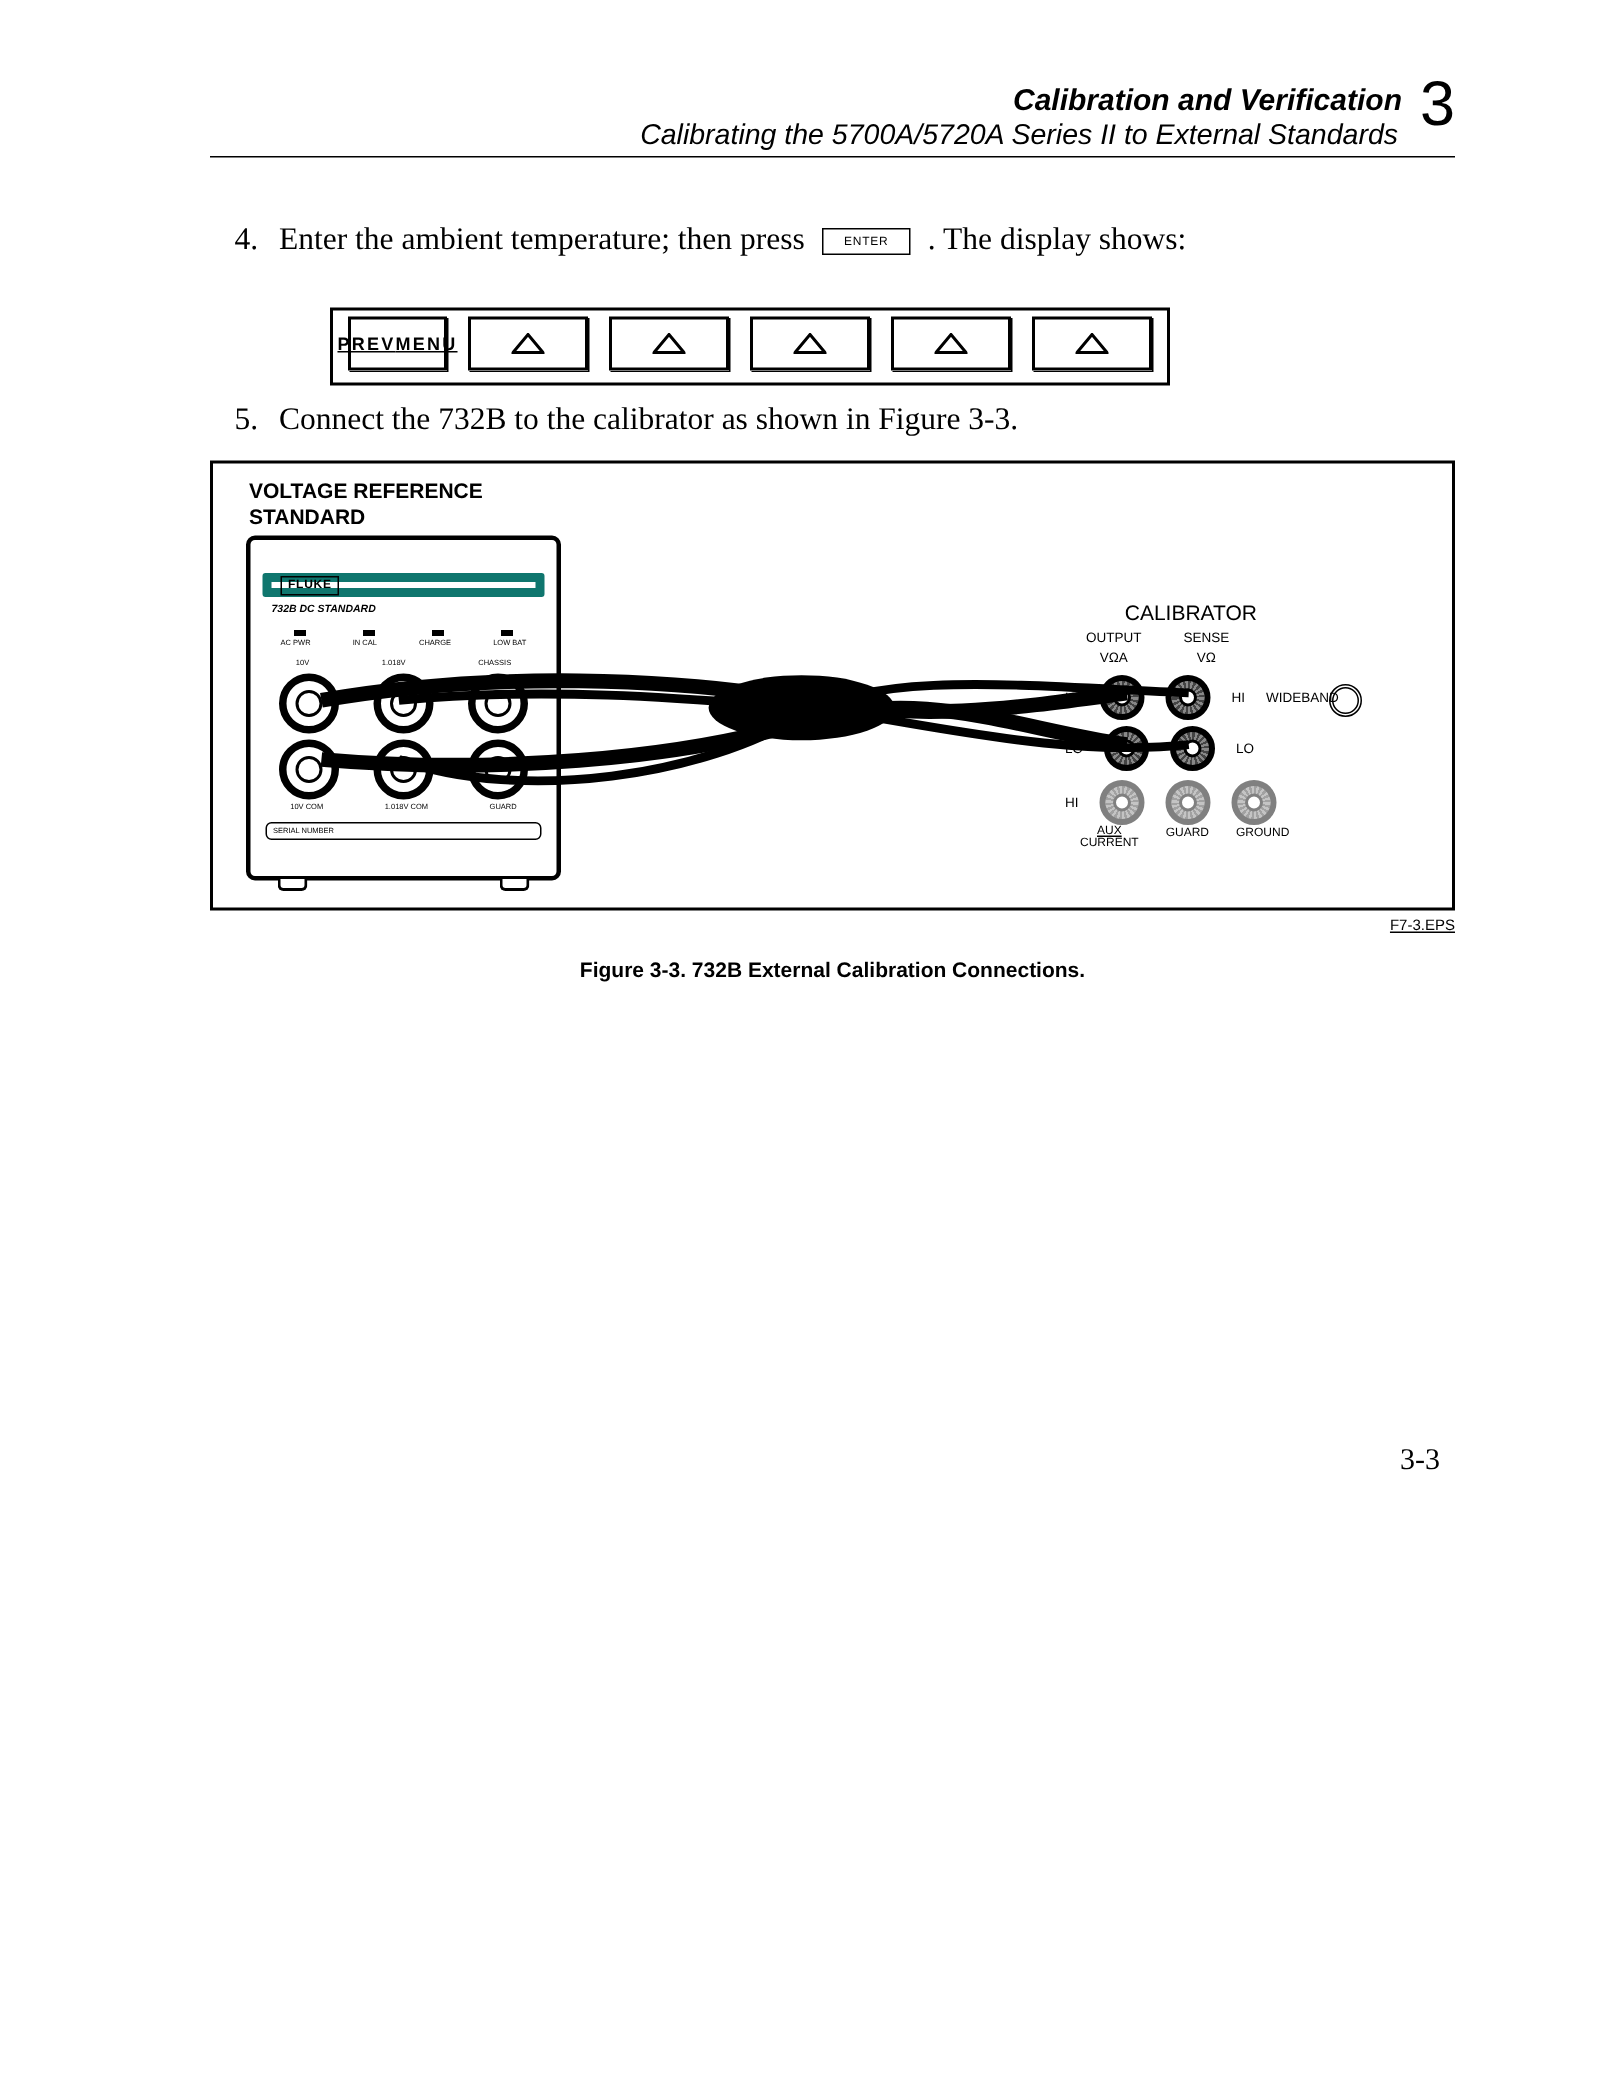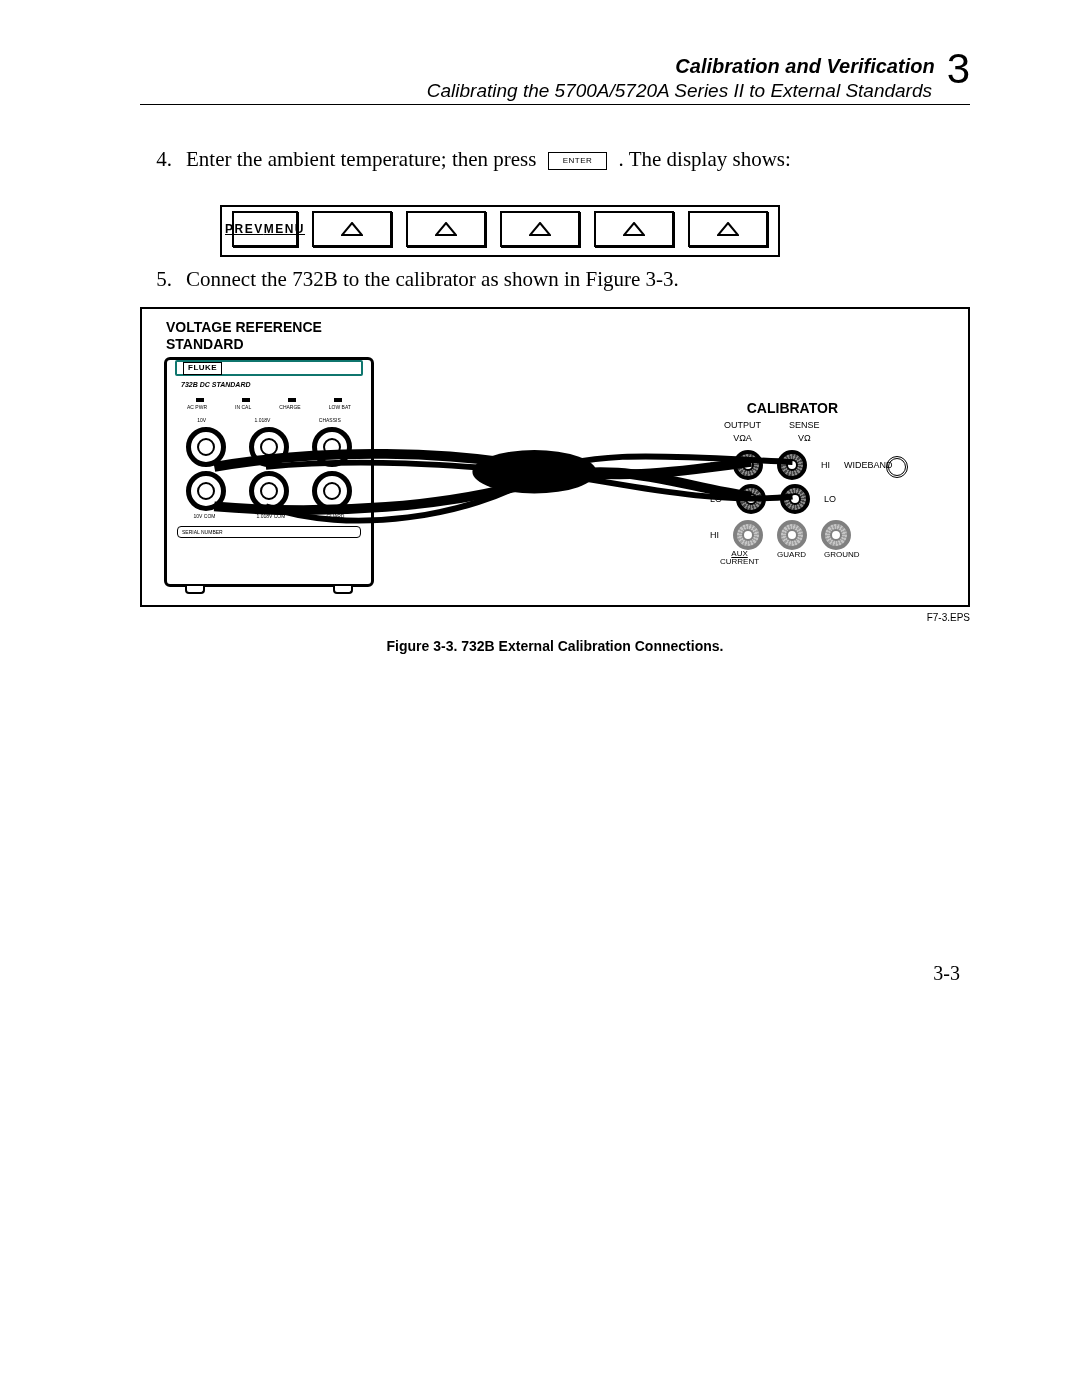--- a/index.html
+++ b/index.html
@@ -31,25 +31,25 @@
   .display-text { padding: 6px 14px 6px 14px; line-height: 1.25; }
   .enter-hl { background: #000; color: #fff; padding: 0 2px; }
   .softkey-row { padding: 4px 10px 8px 10px; display: flex; gap: 14px; align-items: stretch; }
   .softkey { border: 2px solid #000; width: 82px; height: 36px; display: flex; align-items: center; justify-content: center; box-shadow: 1px 1px 0 #000; }
   .softkey-prev { flex-direction: row; font-family: Arial, Helvetica, sans-serif; font-size: 12px; font-weight: bold; line-height: 1; text-decoration: underline; width: 66px; }
   .eps-label { font-family: Arial, Helvetica, sans-serif; font-size: 10px; text-align: right; margin: 8px 0 12px 0; }
 
   
   .figure-box { border: 2px solid #000; padding: 14px 14px 20px 14px; margin-top: 14px; position: relative; height: 300px; }
   .vrs-label { font-family: Arial, Helvetica, sans-serif; font-weight: bold; font-size: 14px; position: absolute; left: 24px; top: 10px; line-height: 1.2; }
-  .cal-label { font-family: Arial, Helvetica, sans-serif; font-weight: bold; font-size: 14px; position: absolute; right: 130px; top: 90px; }
+  .cal-label { font-family: Arial, Helvetica, sans-serif; font-weight: normal; font-size: 14px; position: absolute; right: 130px; top: 90px; }
 
   
   .device { position: absolute; left: 22px; top: 48px; width: 210px; height: 230px; border: 3px solid #000; border-radius: 6px; background: #fff; }
-  .device-top { border: 2px solid #0f766e; margin: 0 8px 4px 8px; height: 16px; border-radius: 2px; display:flex; align-items:center; padding-left:6px; }
+  .device-top { border: 6px solid #0f766e; margin: 22px 8px 4px 8px; height: 16px; border-radius: 2px; display:flex; align-items:center; padding-left:6px; }
   .fluke-logo { font-family: Arial, sans-serif; font-size: 8px; font-weight: bold; border: 1px solid #000; padding: 0 4px; letter-spacing: 0.5px; }
   .device-cap { font-family: Arial, sans-serif; font-size: 7px; font-style: italic; font-weight: bold; margin-left: 14px; margin-top: 2px; }
   .led-row { display: flex; justify-content: space-around; margin: 8px 10px 0 10px; }
   .led { width: 8px; height: 4px; background: #000; }
   .led-lbls { display: flex; justify-content: space-around; margin: 2px 6px 0 6px; font-size: 5px; font-family: Arial, sans-serif; }
   .term-lbls { display: flex; justify-content: space-around; margin: 6px 6px 0 6px; font-size: 5px; font-family: Arial, sans-serif; }
   .term-row { display: flex; justify-content: space-around; margin: 4px 8px 0 8px; }
   .term { width: 40px; height: 40px; border-radius: 50%; border: 5px solid #000; position: relative; background: #fff; }
   .term-inner { position: absolute; inset: 6px; border-radius: 50%; border: 2px solid #000; }
   .term-lbls2 { display: flex; justify-content: space-around; margin: 2px 6px 0 6px; font-size: 5px; font-family: Arial, sans-serif; }
@@ -249,18 +249,18 @@
     </div>
 
     <svg class="cable-svg" viewBox="0 0 800 300" preserveAspectRatio="none">
       <path d="M 70 160 C 180 140, 300 145, 380 160 C 460 175, 520 165, 590 155" stroke="#000" stroke-width="10" fill="none"></path>
       <path d="M 70 200 C 180 210, 300 200, 380 175 C 460 150, 520 180, 590 190" stroke="#000" stroke-width="10" fill="none"></path>
       <path d="M 120 200 C 200 230, 320 210, 380 170 C 430 140, 520 150, 630 155" stroke="#000" stroke-width="6" fill="none"></path>
       <path d="M 120 160 C 220 150, 320 160, 380 165 C 440 170, 540 200, 630 190" stroke="#000" stroke-width="6" fill="none"></path>
       <ellipse cx="380" cy="165" rx="60" ry="22" fill="#000"></ellipse>
     </svg>
   </div>
-  <div class="eps-label" style="margin-top:4px;">F7-3.EPS</div>
+  <div class="eps-label" style="margin-top:4px;text-decoration:underline;">F7-3.EPS</div>
   <div class="fig-caption">Figure 3-3. 732B External Calibration Connections.</div>
 </div>
 
 <div class="page-num">3-3</div>
 </div>
 
 </body></html>

